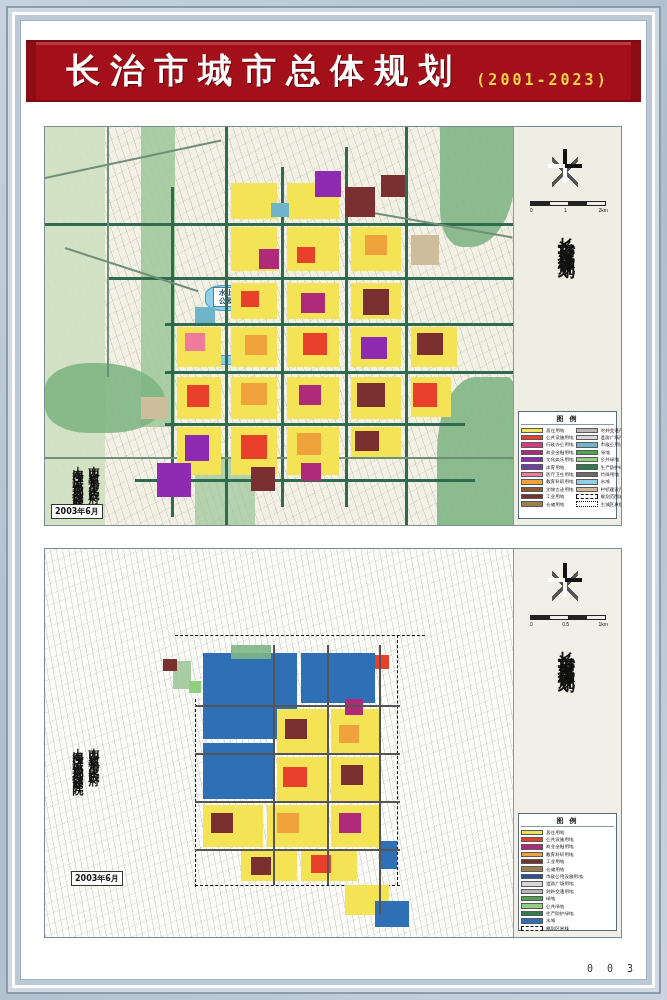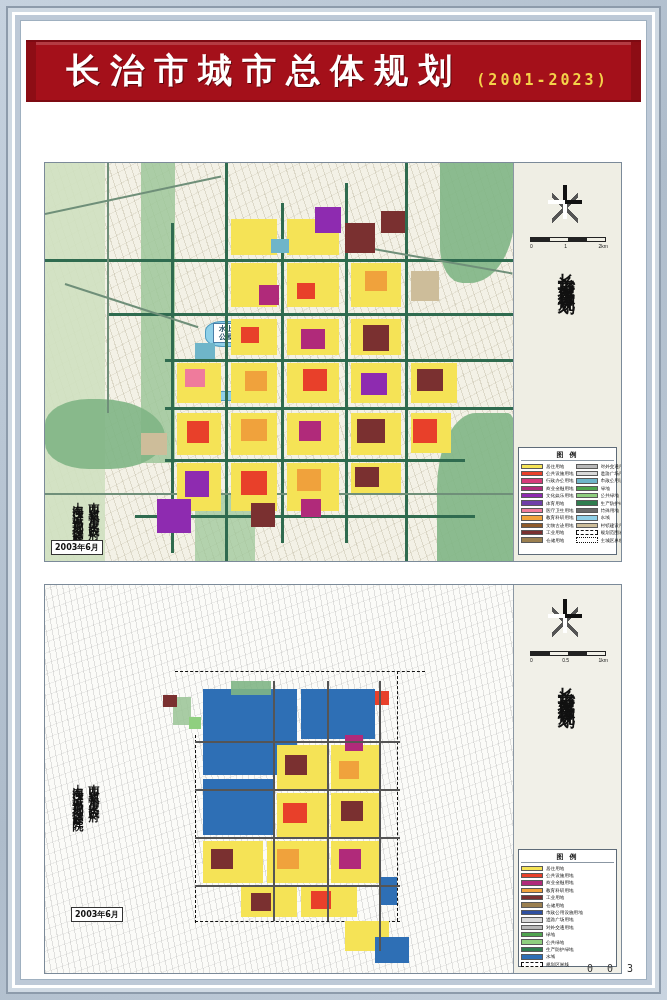--- a/index.html
+++ b/index.html
@@ -66,21 +66,20 @@
   }
   .band-side-l{ left:0; } .band-side-r{ right:0; }
 
   
   .panel {
     position:absolute;
     background:#ffffff;
     border:1px solid #7b8a99;
     box-shadow:0 0 0 1px #e7ecf1 inset;
     overflow:hidden;
-    margin-top:36px;
   }
   #panel-top { left:44px; top:126px; width:578px; height:400px; }
   #panel-bottom { left:44px; top:548px; width:578px; height:390px; }
 
   .map-area {
     position:absolute; left:0; top:0; bottom:0; right:108px;
     overflow:hidden;
     background:#f3f1e6;
   }
   #panel-bottom .map-area{ background:#fbfbf8; }

